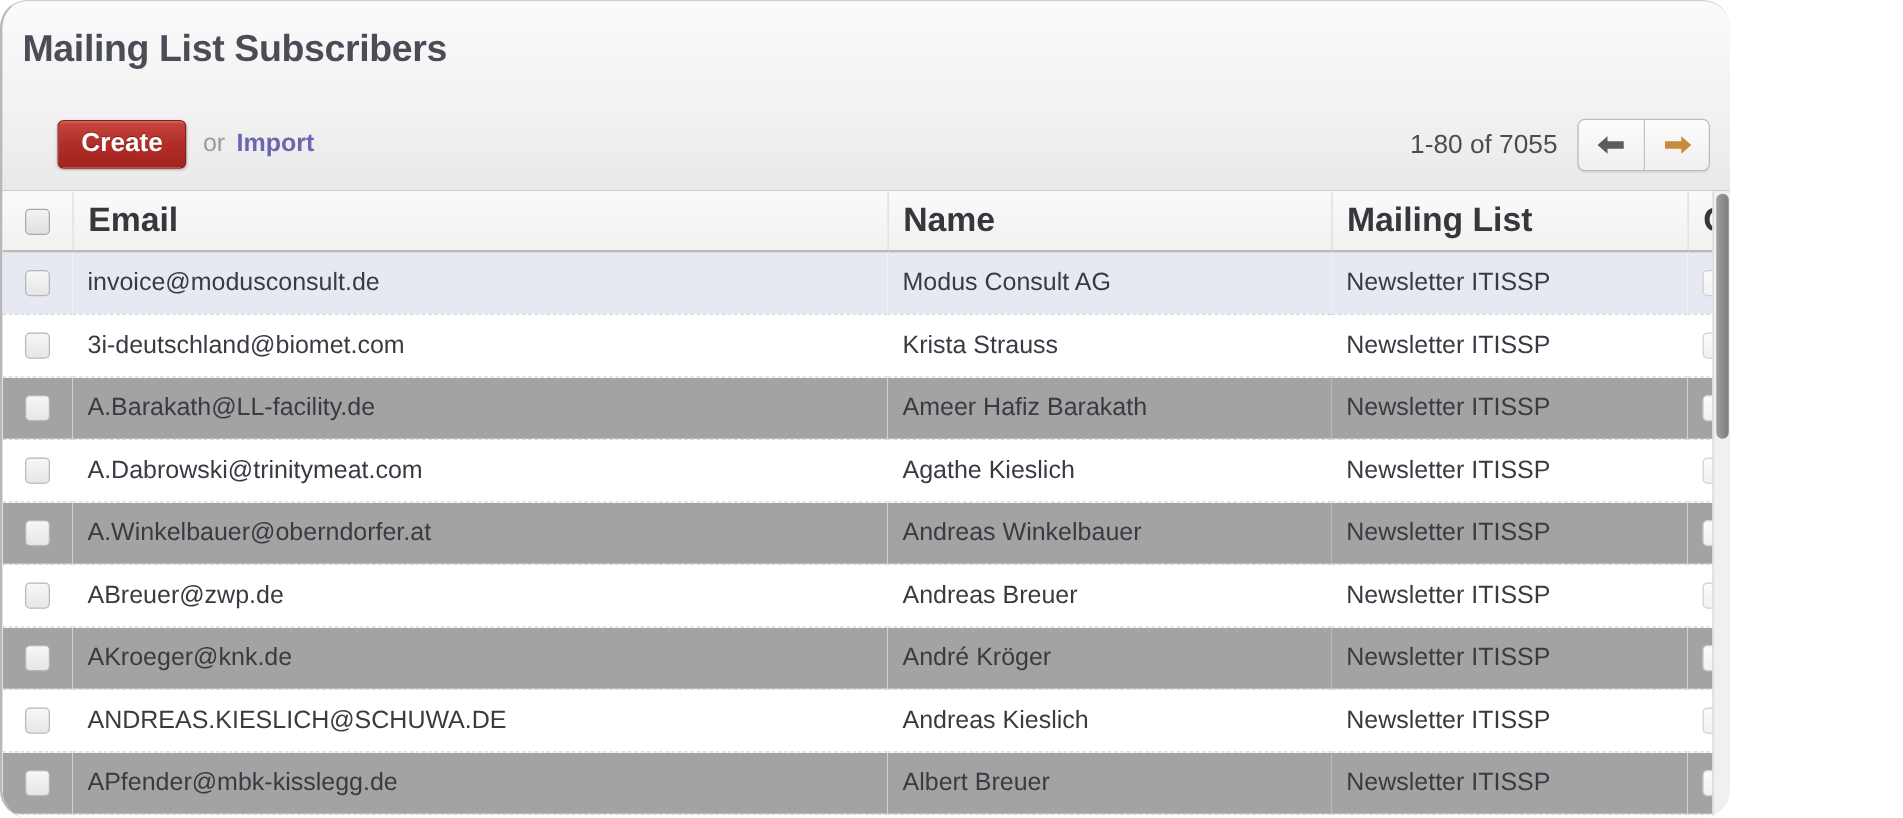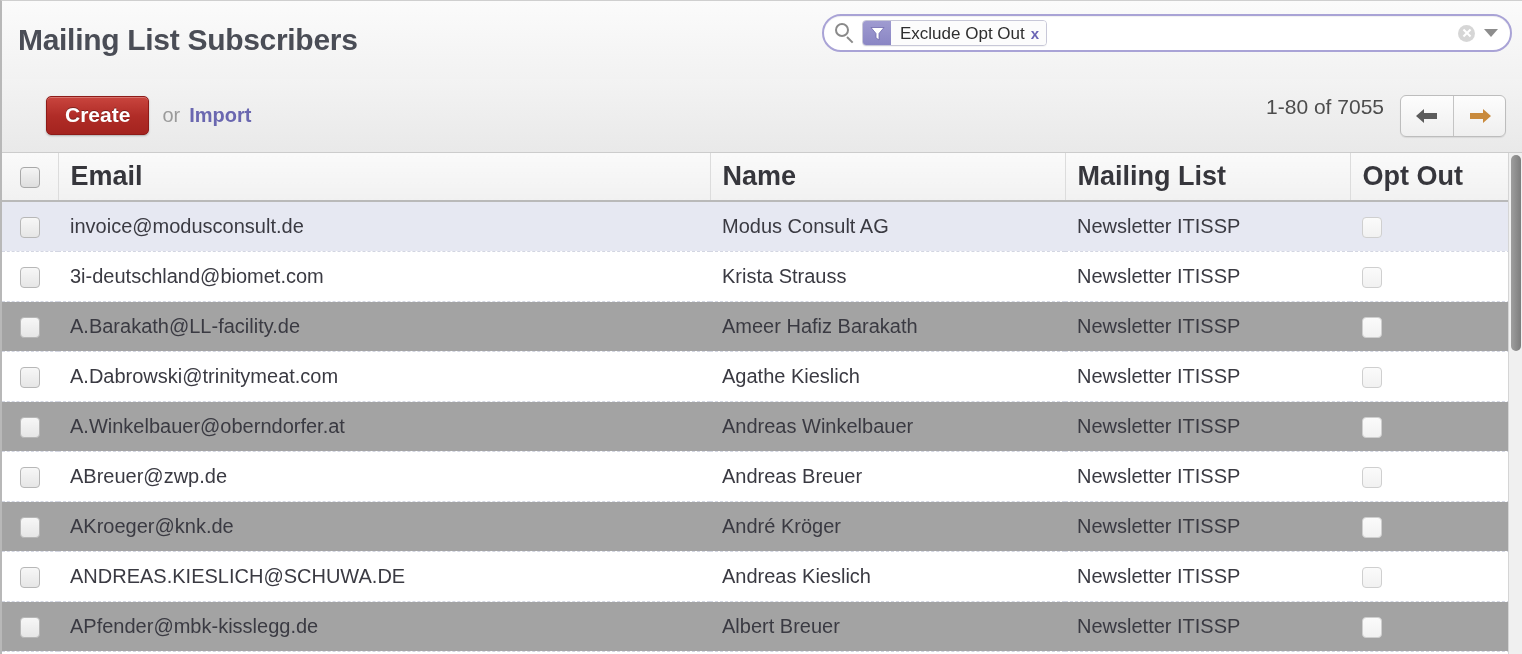--- a/index.html
+++ b/index.html
@@ -6,27 +6,28 @@
   * { box-sizing: border-box; }
   html, body {
     margin: 0; padding: 0;
     width: 1522px; height: 654px;
     overflow: hidden;
     font-family: "Liberation Sans", sans-serif;
     background: #ffffff;
   }
 
   .app {
-    width: 1522px;
+    width: 1384px;
     height: 654px;
     position: relative;
     background: #f6f6f6;
     border-left: 2px solid #b8b8b8;
     border-top: 1px solid #cfcfcf;
     overflow: hidden;
+    border-radius: 22px;
   }
 
   
   .topbar {
     position: relative;
     height: 78px;
     background: linear-gradient(to bottom, #fbfbfb 0%, #f2f2f2 100%);
     display: flex;
     align-items: center;
     padding: 0 14px 0 14px;
@@ -175,20 +176,21 @@
   .import-link {
     font-size: 20px;
     font-weight: bold;
     color: #6a67b0;
     text-decoration: none;
     cursor: pointer;
   }
   .pager {
     margin-left: auto;
     display: flex;
+    align-items: center;
     gap: 16px;
   }
   .pager-count {
     font-size: 21px;
     color: #4d4d4d;
     white-space: nowrap;
   }
   .pager-btns {
     display: flex;
     border: 1px solid #bdbdbd;
@@ -290,43 +292,20 @@
   }
 </style>
 </head>
 <body>
 
 <div class="app">
 
   <div class="topbar">
     <div class="page-title">Mailing List Subscribers</div>
 
-    <div class="searchwrap">
-      <span class="search-icon">
-        <span class="lens"></span>
-          <span class="handle"></span>
-      </span>
-
-      <span class="facet">
-        <span class="facet-icon">
-          <svg width="17" height="17" viewBox="0 0 17 17" aria-hidden="true">
-            <polygon points="2,2.5 15,2.5 10,8.5 10,15 7,12.8 7,8.5" fill="#ffffff" stroke="#6f6aad" stroke-width="0.8"></polygon>
-          </svg>
-        </span>
-        <span class="facet-body">
-          <span class="facet-label">Exclude Opt Out</span>
-          <span class="facet-x">x</span>
-        </span>
-      </span>
-
-      <span class="search-right">
-        <span class="clear-icon"></span>
-        <span class="caret-down"></span>
-      </span>
-    </div>
   </div>
 
   <div class="actionbar">
     <button class="btn-create">Create</button>
     <span class="or-text">or</span>
     <a class="import-link" href="#">Import</a>
 
     <div class="pager">
       <span class="pager-count">1-80 of 7055</span>
       <div class="pager-btns">

